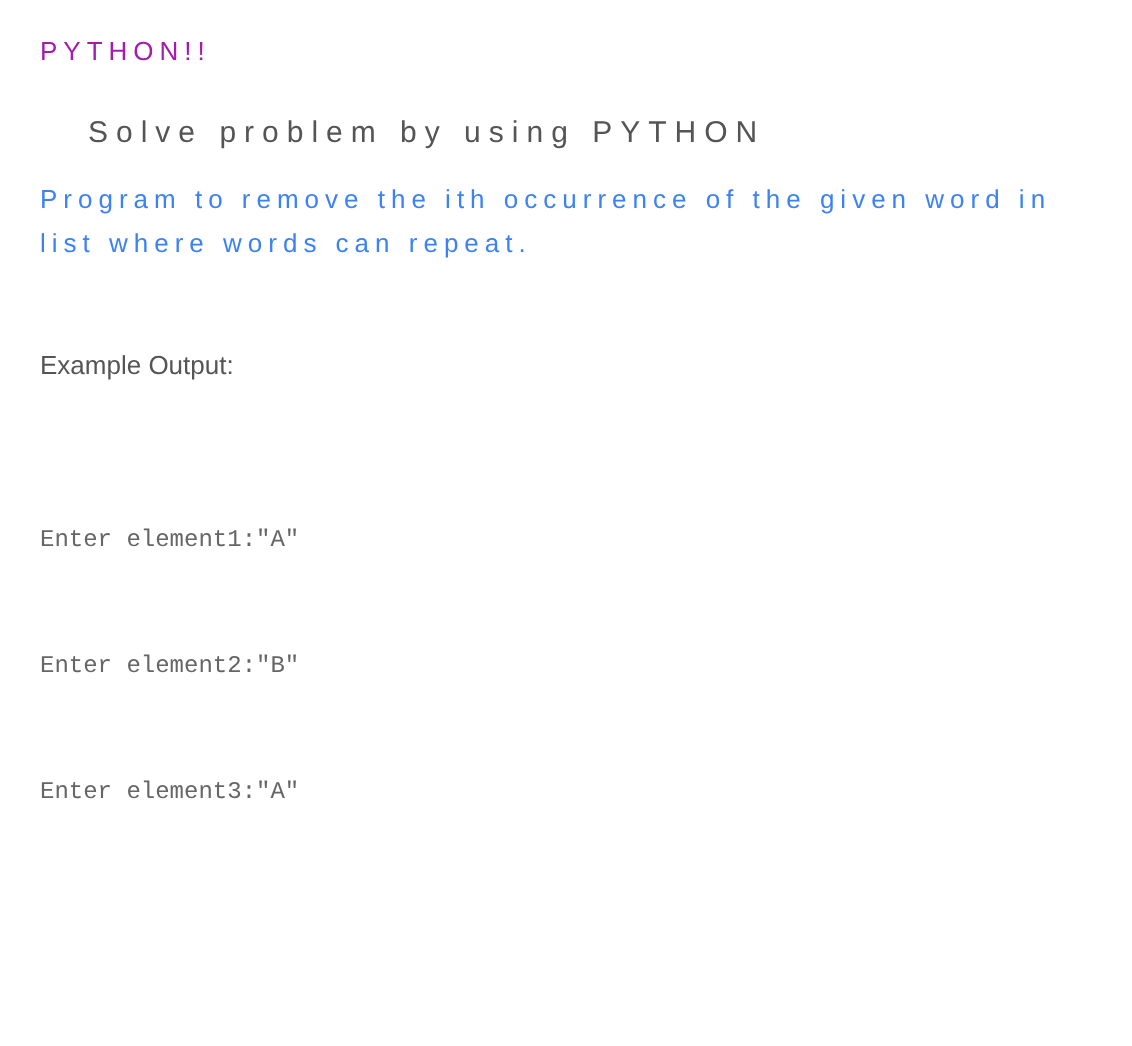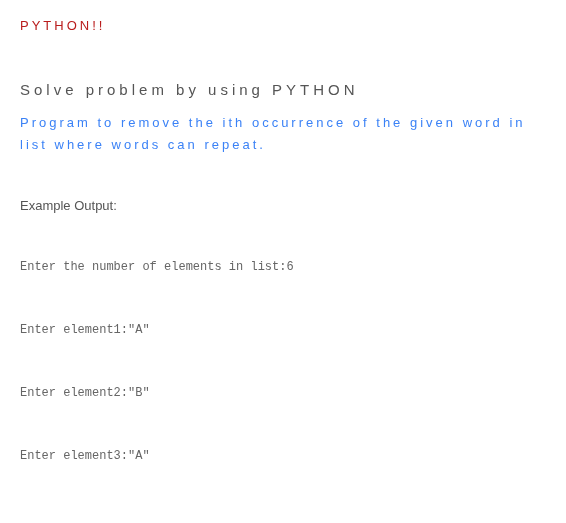--- a/index.html
+++ b/index.html
@@ -8,40 +8,41 @@
       height: 523px;
       background: #ffffff;
       font-family: Arial, Helvetica, sans-serif;
       padding: 18px 20px;
       color: #555;
     }
     .title {
       font-size: 13px;
       letter-spacing: 3px;
       font-weight: 400;
-      color: #b91c1c;
-      margin-bottom: 48px;
+      color: #a21caf;
+      margin-bottom: 25px;
     }
     .heading {
       font-size: 15px;
       letter-spacing: 4px;
       color: #555;
       margin-bottom: 14px;
+      margin-left: 24px;
     }
     .description {
       font-size: 13px;
       letter-spacing: 3px;
       color: #3b82f6;
       line-height: 1.7;
       margin-bottom: 42px;
     }
     .example-label {
       font-size: 13px;
       color: #555;
-      margin-bottom: 2px;
+      margin-bottom: 28px;
     }
     .code-block {
       font-family: "Courier New", Courier, monospace;
       font-size: 12px;
       color: #666;
       line-height: 1.75;
       white-space: pre-wrap;
     }
     .code-line { display: block; }
   </style>
@@ -50,21 +51,20 @@
 
 <div class="title">PYTHON!!</div>
 
 <div class="heading">Solve problem by using PYTHON</div>
 
 <div class="description">Program to remove the ith occurrence of the given word in list where words can repeat.</div>
 
 <div class="example-label">Example Output:</div>
 
 <div class="code-block">
-  <span class="code-line">Enter the number of elements in list:6</span>
   <span class="code-line">Enter element1:"A"</span>
   <span class="code-line">Enter element2:"B"</span>
   <span class="code-line">Enter element3:"A"</span>
   
   
   
   
   
   
   

